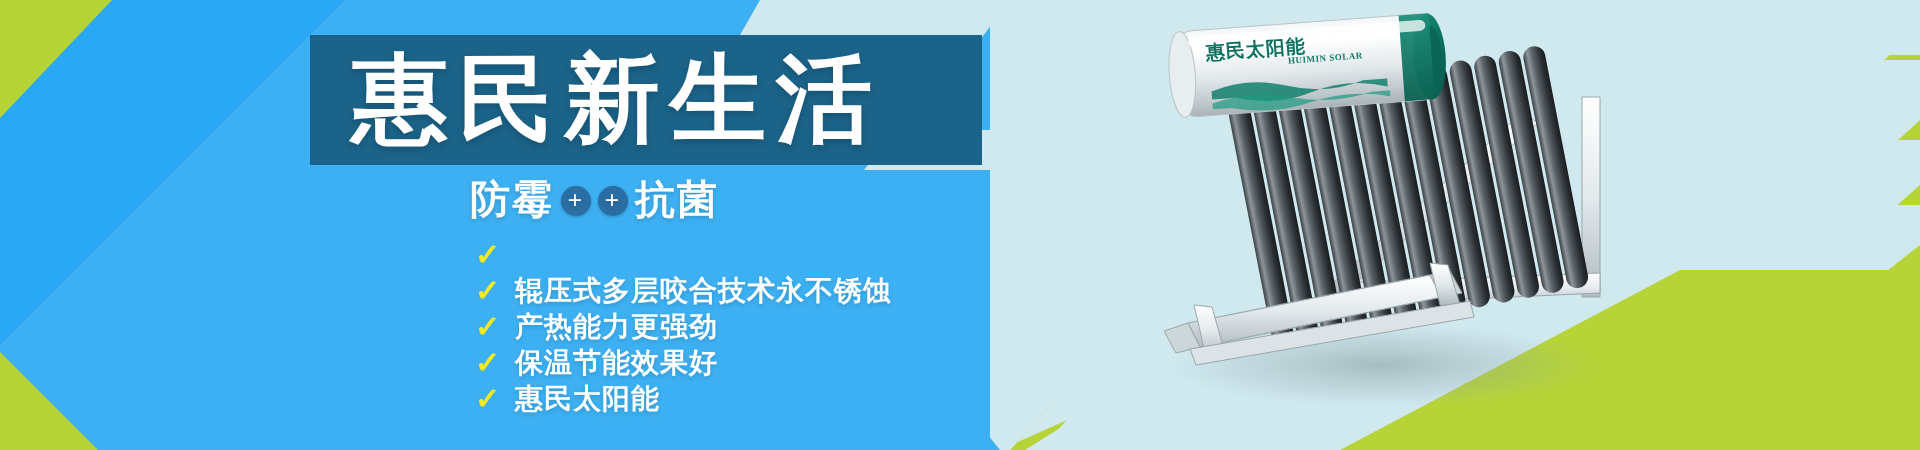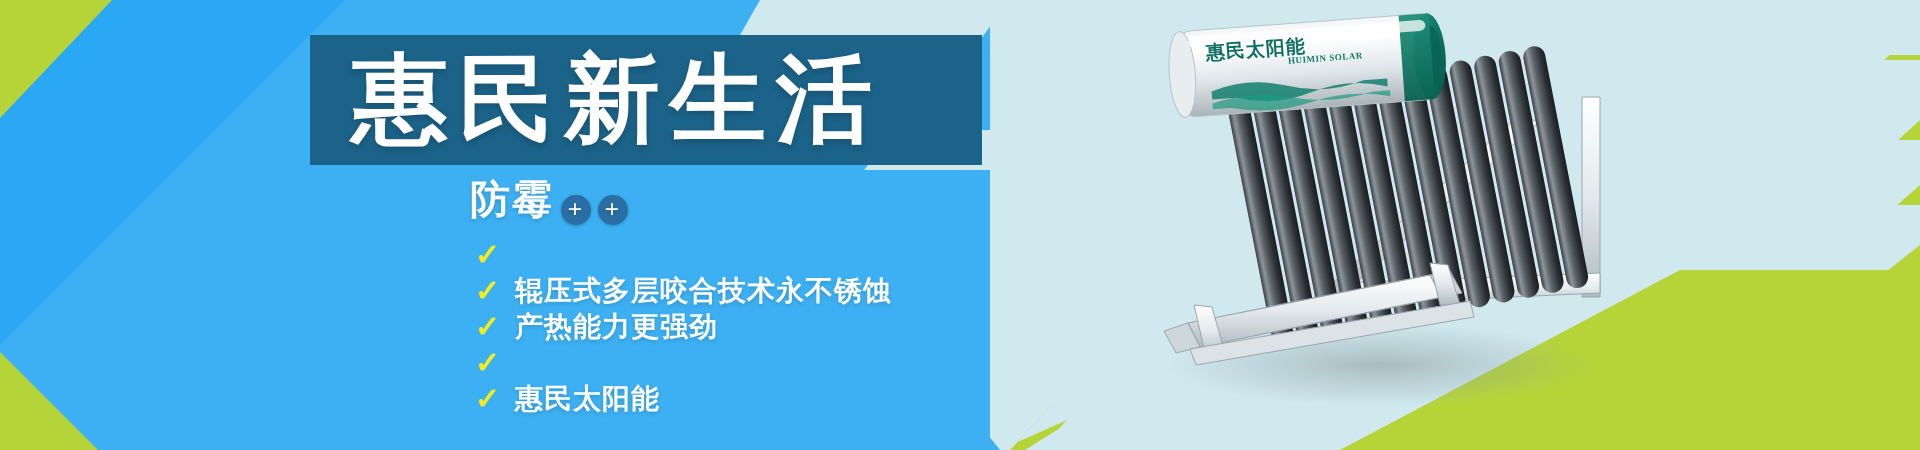--- a/index.html
+++ b/index.html
@@ -31,21 +31,21 @@
     font-weight:bold;
     letter-spacing:10px;
     line-height:112px;
     white-space:nowrap;
     text-shadow:0 3px 6px rgba(0,0,0,.18);
   }
   .subtitle{
     position:absolute;left:470px;top:176px;
     font-size:40px;font-weight:bold;color:#ffffff;
     letter-spacing:2px;line-height:48px;white-space:nowrap;
-    display:flex;align-items:flex-end;gap:7px;
+    display:flex;align-items:center;gap:7px;
     text-shadow:0 2px 4px rgba(0,0,0,.16);
   }
   .plus-badge{
     display:inline-flex;align-items:center;justify-content:center;
     width:30px;height:30px;border-radius:50%;
     background:#2a6ea4;color:#ffffff;
     font-size:26px;font-weight:bold;line-height:1;
     box-shadow:0 1px 3px rgba(0,0,0,.25);
     position:relative;top:1px;
   }
@@ -142,36 +142,38 @@
 
   <div class="text-block">
 
     <div class="title-bar"></div>
     <div class="title-text">惠民新生活</div>
 
     <div class="subtitle">
       <span>防霉</span>
       <span class="plus-badge">+</span>
       <span class="plus-badge">+</span>
+      <span>抗菌</span>
     </div>
 
     <div class="features">
       <div class="feature">
         <span class="check">✓</span>
       </div>
       <div class="feature">
         <span class="check">✓</span>
         <span>辊压式多层咬合技术永不锈蚀</span>
       </div>
       <div class="feature">
         <span class="check">✓</span>
         <span>产热能力更强劲</span>
       </div>
       <div class="feature">
         <span class="check">✓</span>
+        <span>保温节能效果好</span>
       </div>
       <div class="feature">
         <span class="check">✓</span>
         <span>惠民太阳能</span>
       </div>
     </div>
   </div>
 
   <div class="product">
     <svg width="640" height="430" viewBox="0 0 640 430" xmlns="http://www.w3.org/2000/svg">

